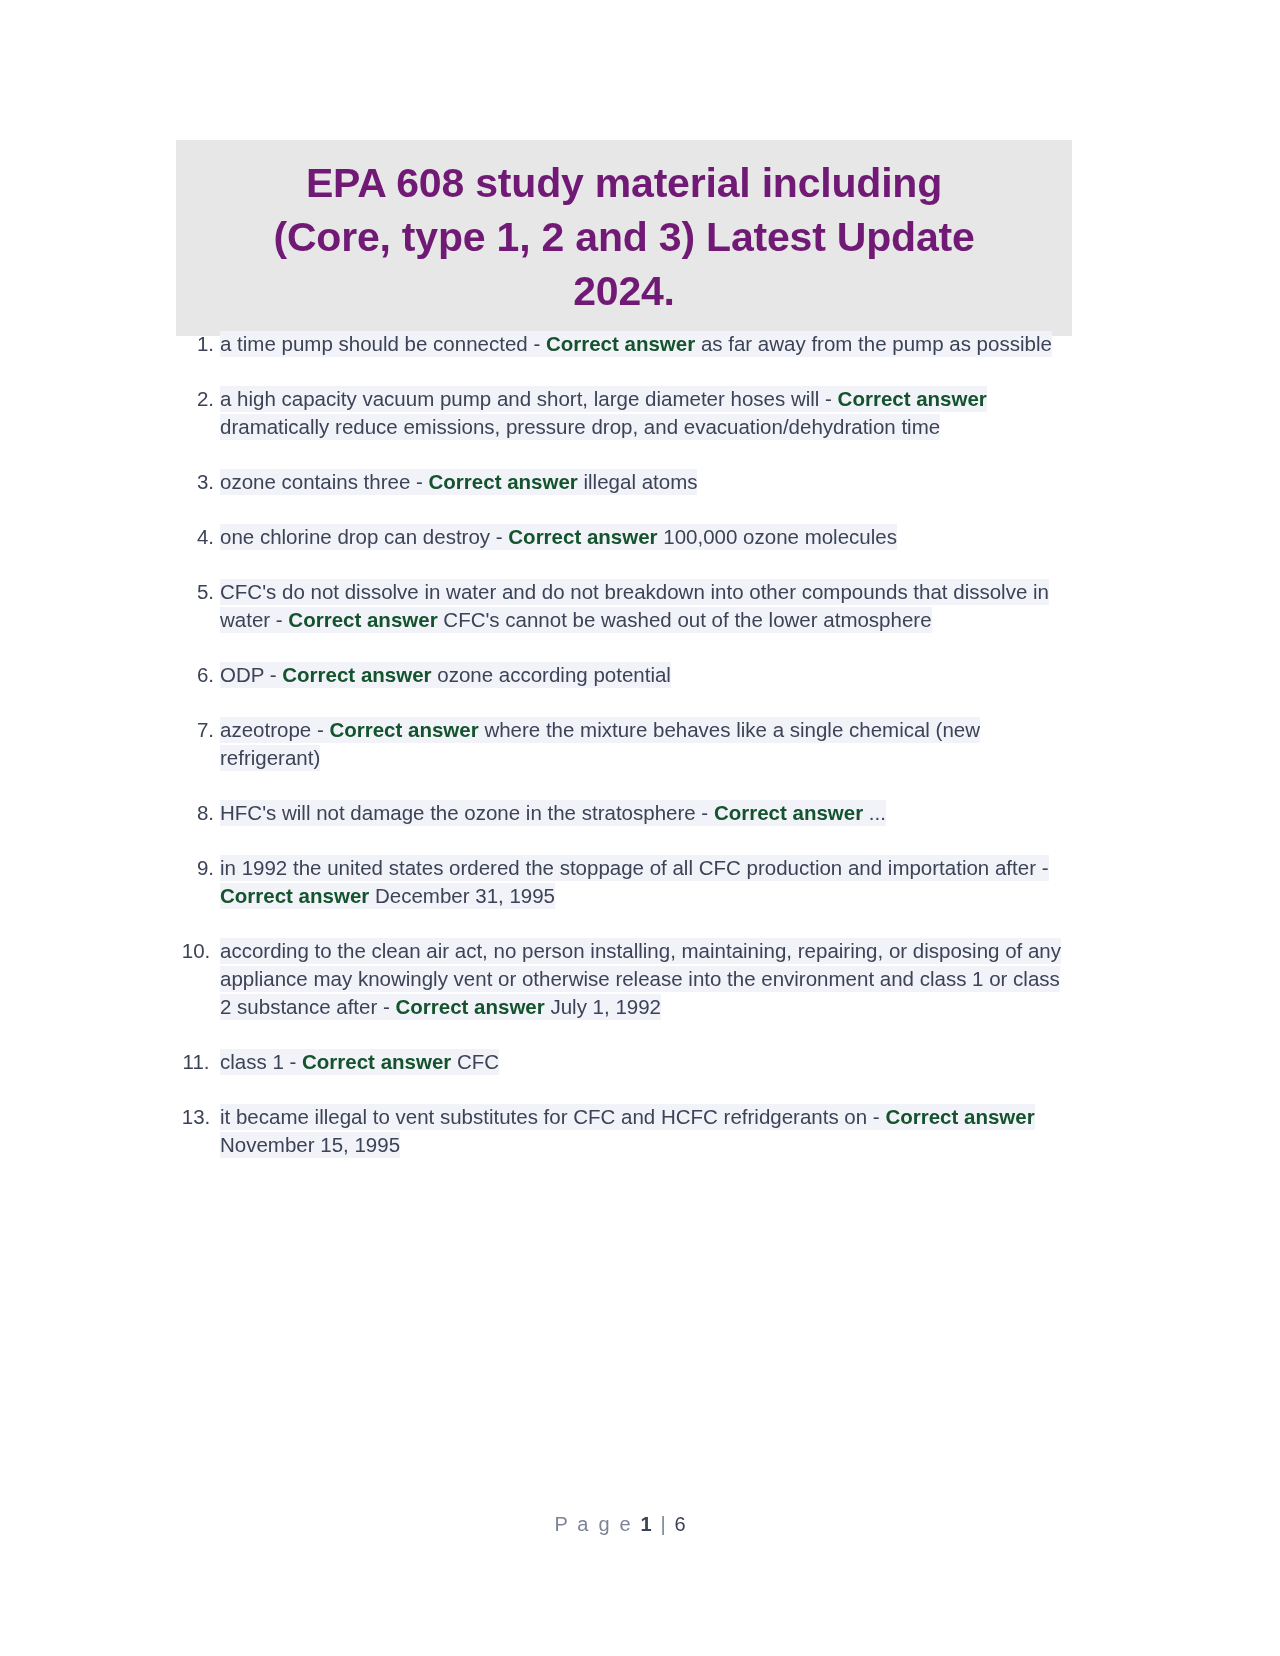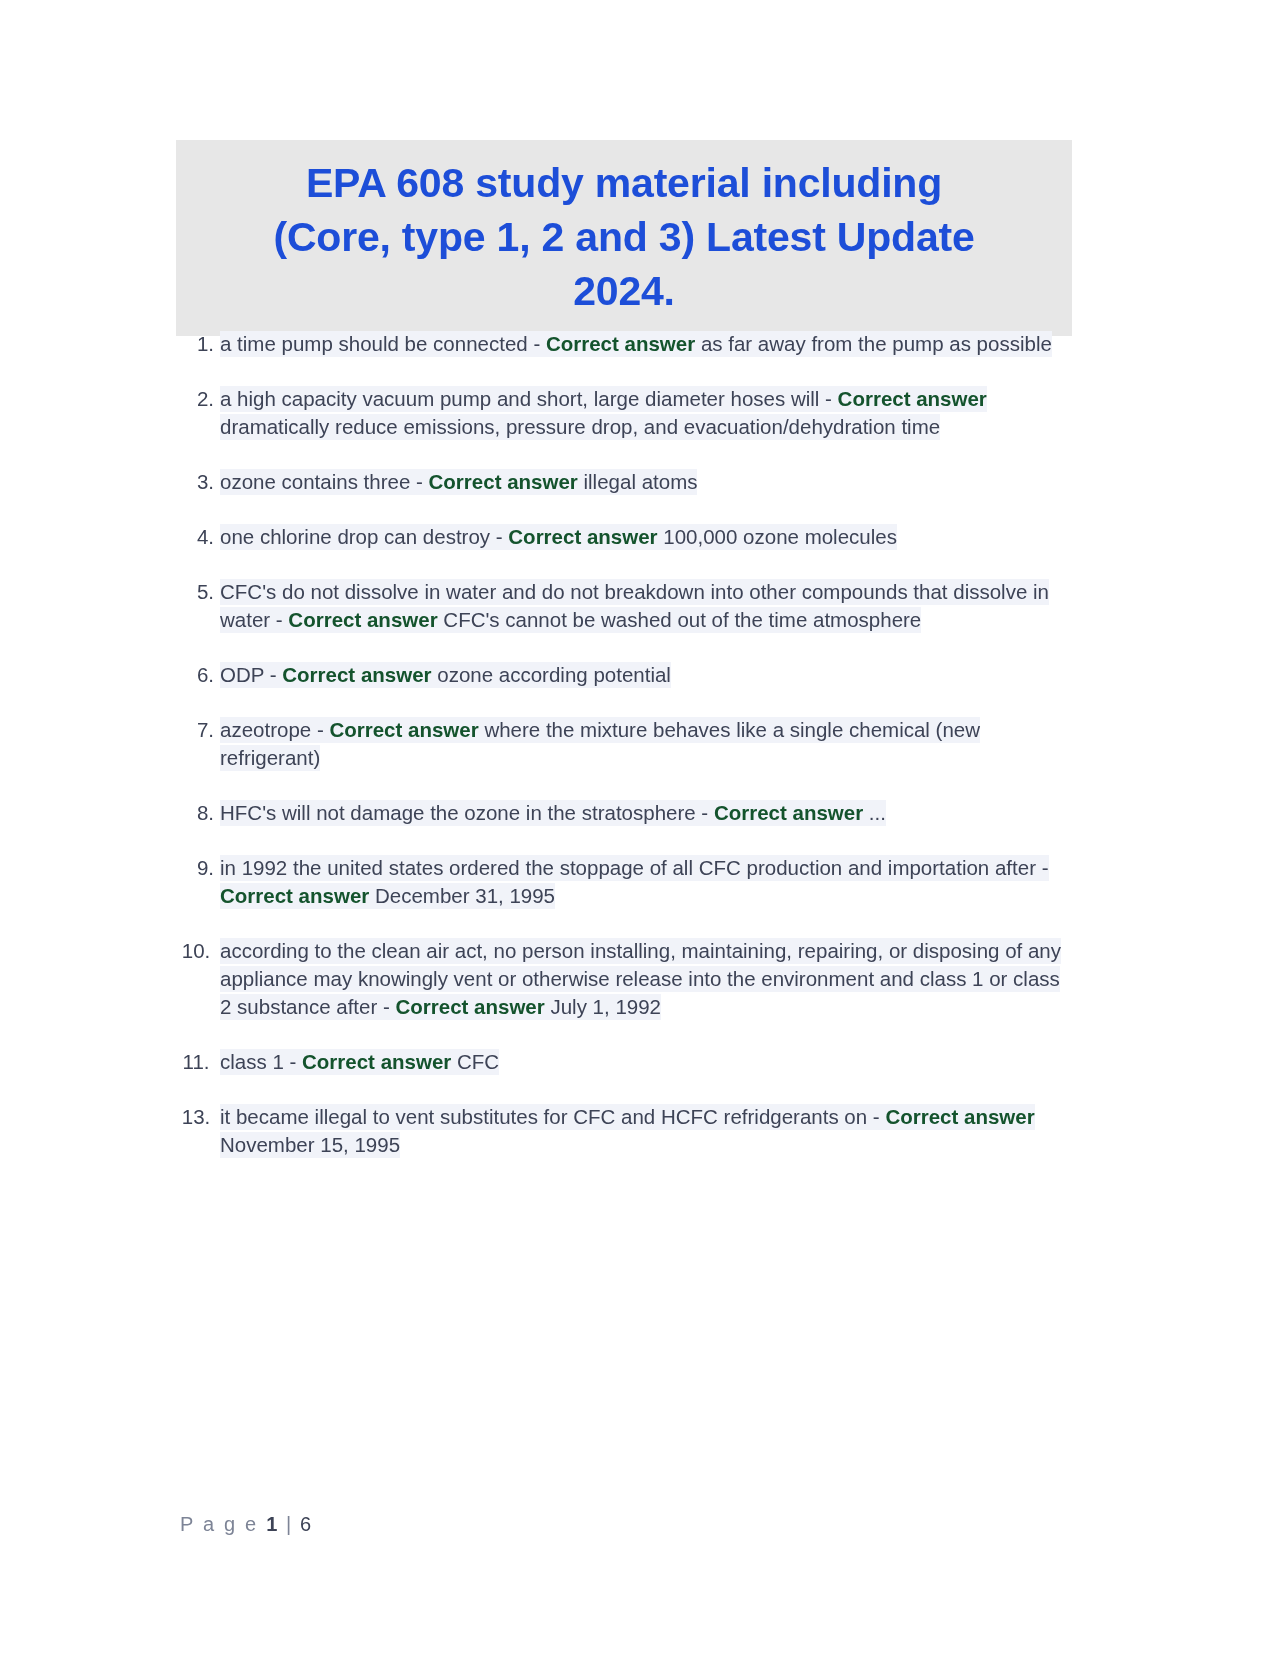--- a/index.html
+++ b/index.html
@@ -31,21 +31,21 @@
     width: 896px;
     background: #e7e7e7;
     padding: 16px 10px 18px 10px;
     box-sizing: border-box;
     text-align: center;
   }
   .title-band .title-text {
     font-size: 41px;
     line-height: 54px;
     font-weight: bold;
-    color: #1d4ed8;
+    color: #701a75;
     letter-spacing: -0.2px;
     display: block;
   }
   .qlist {
     position: absolute;
     left: 176px;
     top: 330px;
     width: 896px;
     margin: 0;
     padding: 0;
@@ -85,24 +85,24 @@
   }
   .ans {
     font-weight: bold;
     color: #14532d;
   }
   .dash {
     color: #3d4356;
   }
   .footer {
     position: absolute;
-    left: 180px;
+    left: 172px;
     top: 1510px;
     width: 896px;
-    text-align: left;
+    text-align: center;
     font-size: 20px;
     line-height: 28px;
     color: #7d8496;
     letter-spacing: 2.2px;
   }
   .footer .pg-num {
     color: #3d4356;
     font-weight: bold;
     letter-spacing: 1px;
   }
@@ -138,21 +138,21 @@
       <li class="qitem">
         <span class="qnum">3.</span>
         <span class="qbody"><span class="hl"><span>ozone contains three</span><span class="dash"> - </span><span class="ans">Correct answer</span><span> </span><span>illegal atoms</span></span></span>
       </li>
       <li class="qitem">
         <span class="qnum">4.</span>
         <span class="qbody"><span class="hl"><span>one chlorine drop can destroy</span><span class="dash"> - </span><span class="ans">Correct answer</span><span> </span><span>100,000 ozone molecules</span></span></span>
       </li>
       <li class="qitem">
         <span class="qnum">5.</span>
-        <span class="qbody"><span class="hl"><span>CFC's do not dissolve in water and do not breakdown into other compounds that dissolve in water</span><span class="dash"> - </span><span class="ans">Correct answer</span><span> </span><span>CFC's cannot be washed out of the time atmosphere</span></span></span>
+        <span class="qbody"><span class="hl"><span>CFC's do not dissolve in water and do not breakdown into other compounds that dissolve in water</span><span class="dash"> - </span><span class="ans">Correct answer</span><span> </span><span>CFC's cannot be washed out of the lower atmosphere</span></span></span>
       </li>
       <li class="qitem">
         <span class="qnum">6.</span>
         <span class="qbody"><span class="hl"><span>ODP</span><span class="dash"> - </span><span class="ans">Correct answer</span><span> </span><span>ozone according potential</span></span></span>
       </li>
       <li class="qitem">
         <span class="qnum">7.</span>
         <span class="qbody"><span class="hl"><span>azeotrope</span><span class="dash"> - </span><span class="ans">Correct answer</span><span> </span><span>where the mixture behaves like a single chemical (new refrigerant)</span></span></span>
       </li>
       <li class="qitem">

